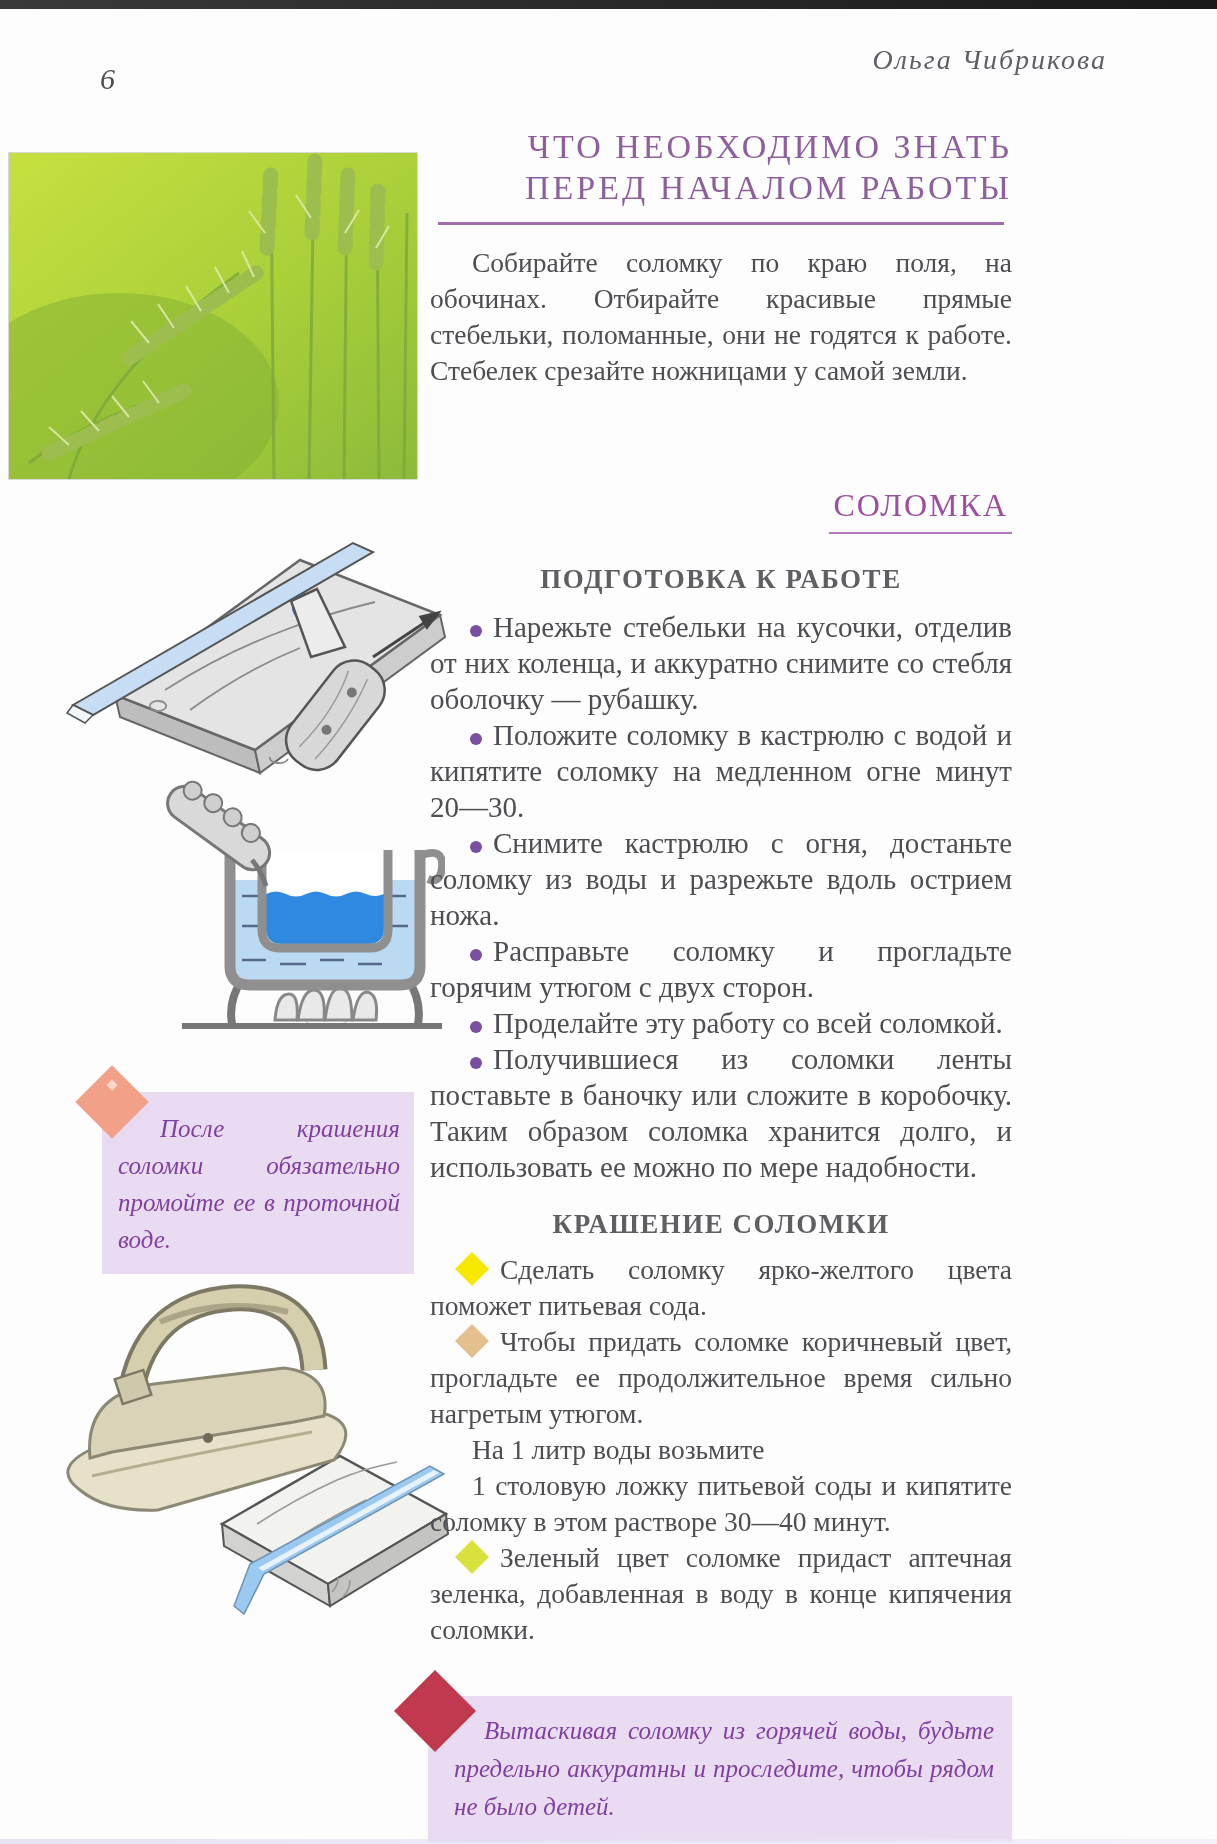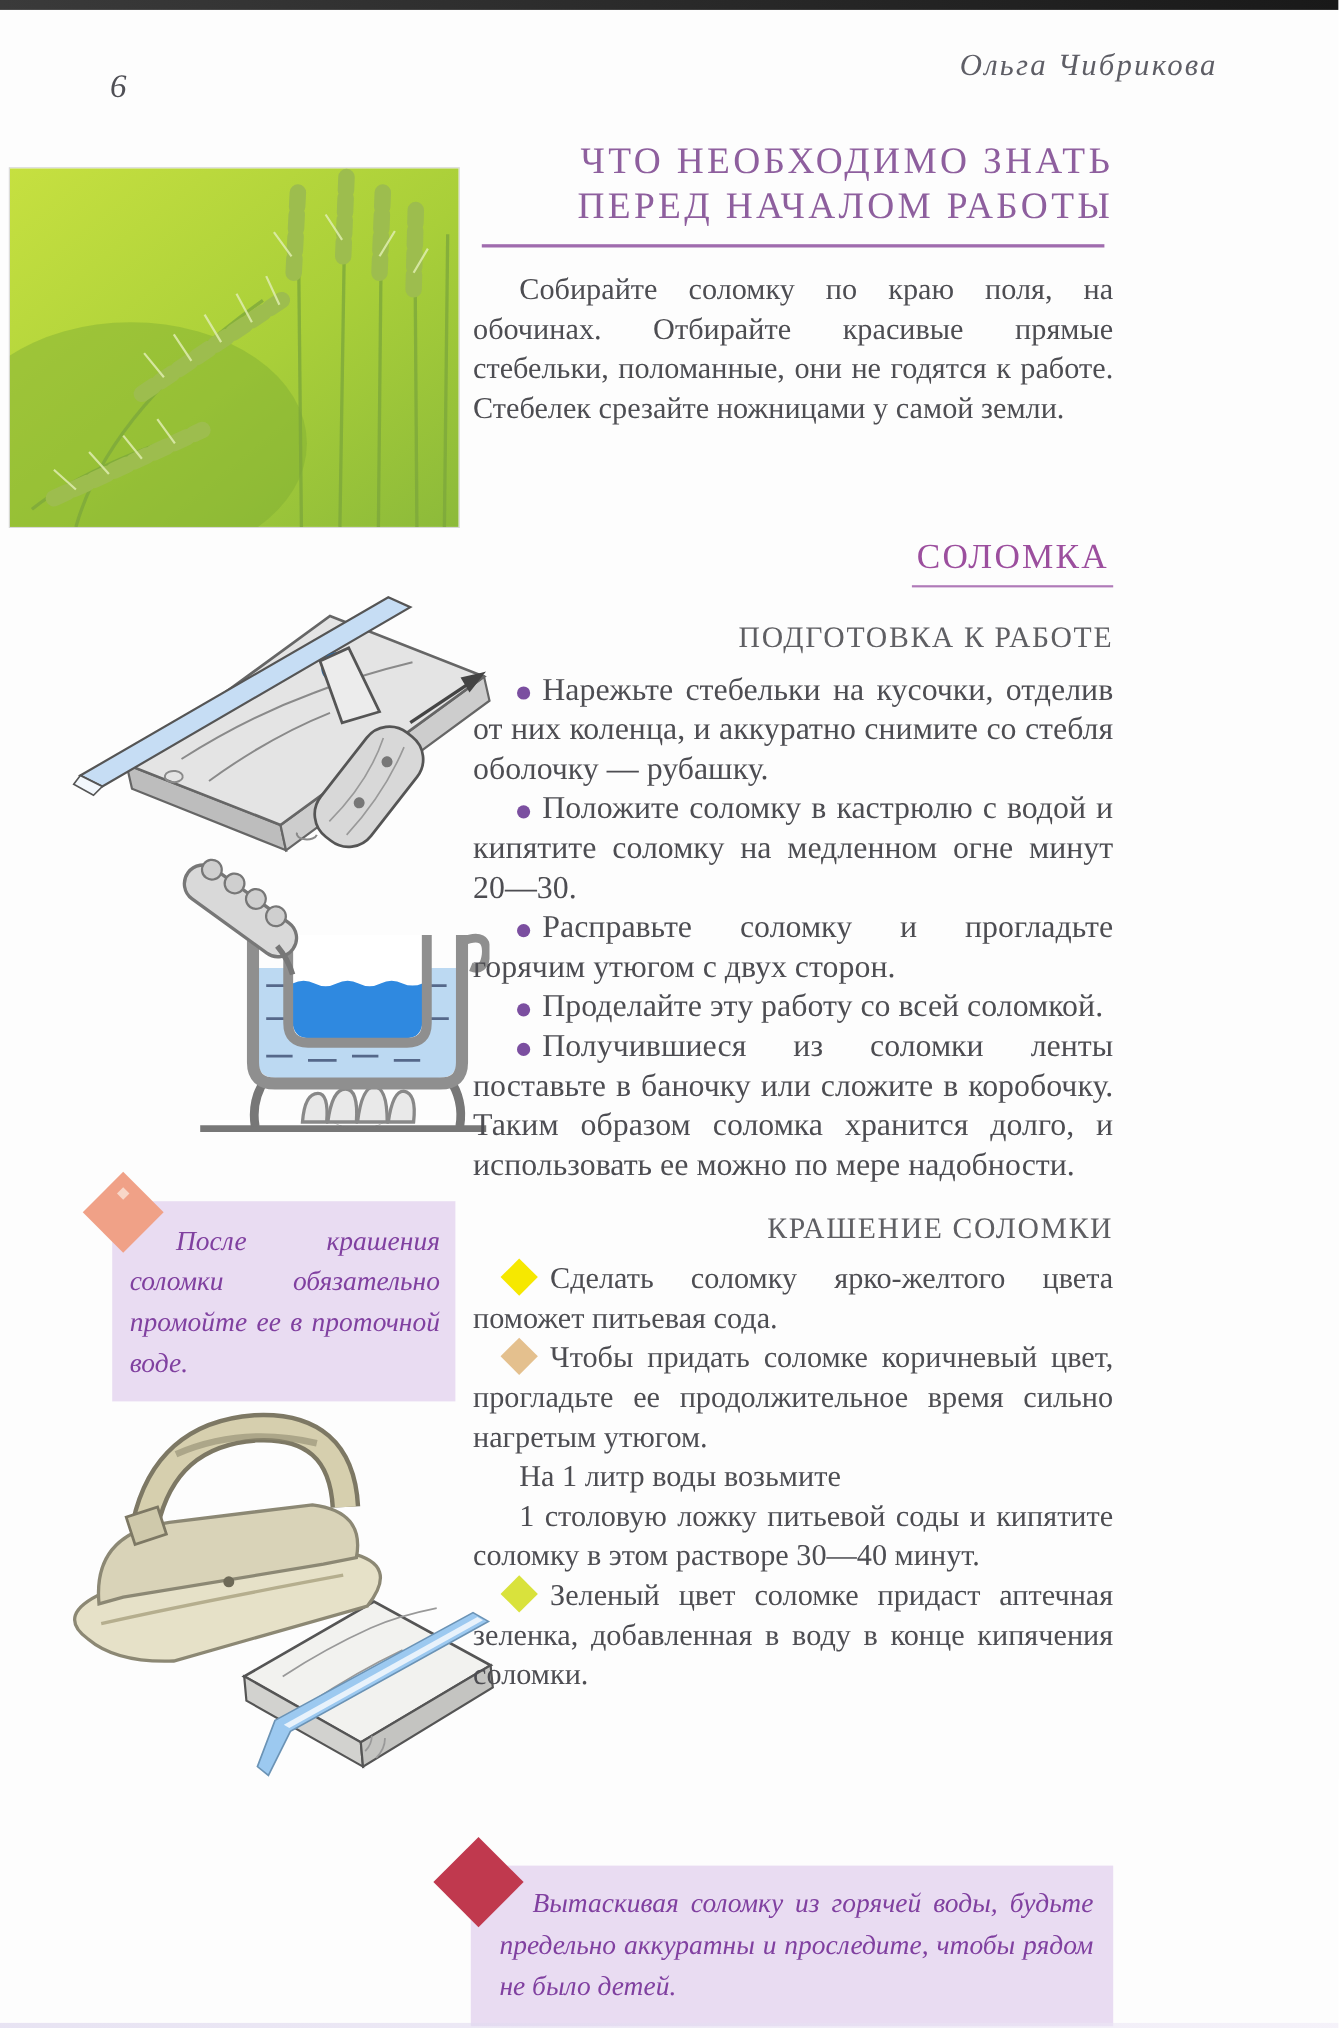--- a/index.html
+++ b/index.html
@@ -15,21 +15,21 @@
 
   
   .right-col{position:absolute;left:430px;top:126px;width:582px;color:#4d4d52;}
   .title{margin:0;text-align:right;font-size:34px;line-height:41px;font-weight:normal;
          color:#8e5f9e;letter-spacing:3px;}
   .title-rule{height:3px;background:#a06cae;margin:14px 8px 0 8px;}
   .intro{margin:20px 0 0 0;font-size:27.5px;line-height:36px;text-align:justify;text-indent:42px;}
   .h-solomka{margin:98px 0 0 0;text-align:right;font-weight:normal;font-size:32px;
              letter-spacing:2px;color:#9c4f9e;}
   .h-solomka span{display:inline-block;padding:0 4px 8px 4px;border-bottom:2px solid #b07ab8;}
-  .h-sub{margin:30px 0 0 0;text-align:right;font-weight:normal;font-size:27px;
+  .h-sub{margin:30px 0 0 0;text-align:center;font-weight:bold;font-size:27px;
          letter-spacing:1.5px;color:#5f5f63;}
   .bullets{margin-top:14px;}
   .b-item{margin:0;font-size:29px;line-height:36px;text-align:justify;text-indent:40px;}
   .dot{display:inline-block;width:12px;height:12px;border-radius:50%;background:#7b4fa0;
        margin-right:11px;}
   .h-sub2{margin:24px 0 12px 0;}
   .d-item{margin:0;font-size:27.5px;line-height:36px;text-align:justify;text-indent:26px;}
   .plain-line{margin:0;font-size:27.5px;line-height:36px;text-align:justify;text-indent:42px;}
   .diamond{display:inline-block;width:24px;height:24px;transform:rotate(45deg);
            margin:0 16px 0 4px;vertical-align:-2px;}
@@ -203,20 +203,21 @@
 
     <h2 class="h-solomka">
       <span>СОЛОМКА</span>
     </h2>
 
     <h3 class="h-sub">ПОДГОТОВКА К РАБОТЕ</h3>
 
     <div class="bullets">
       <p class="b-item"><span class="dot"></span><span>Нарежьте стебельки на кусочки, отделив от них коленца, и аккуратно снимите со стебля оболочку — рубашку.</span></p>
       <p class="b-item"><span class="dot"></span><span>Положите соломку в кастрюлю с водой и кипятите соломку на медленном огне минут 20—30.</span></p>
+      <p class="b-item"><span class="dot"></span><span>Снимите кастрюлю с огня, достаньте соломку из воды и разрежьте вдоль острием ножа.</span></p>
       <p class="b-item"><span class="dot"></span><span>Расправьте соломку и прогладьте горячим утюгом с двух сторон.</span></p>
       <p class="b-item"><span class="dot"></span><span>Проделайте эту работу со всей соломкой.</span></p>
       <p class="b-item"><span class="dot"></span><span>Получившиеся из соломки ленты поставьте в баночку или сложите в коробочку. Таким образом соломка хранится долго, и использовать ее можно по мере надобности.</span></p>
     </div>
 
     <h3 class="h-sub h-sub2">КРАШЕНИЕ СОЛОМКИ</h3>
 
     <div>
       <p class="d-item"><span class="diamond diamond-yellow"></span><span>Сделать соломку ярко-желтого цвета поможет питьевая сода.</span></p>
       <p class="d-item"><span class="diamond diamond-tan"></span><span>Чтобы придать соломке коричневый цвет, прогладьте ее продолжительное время сильно нагретым утюгом.</span></p>

